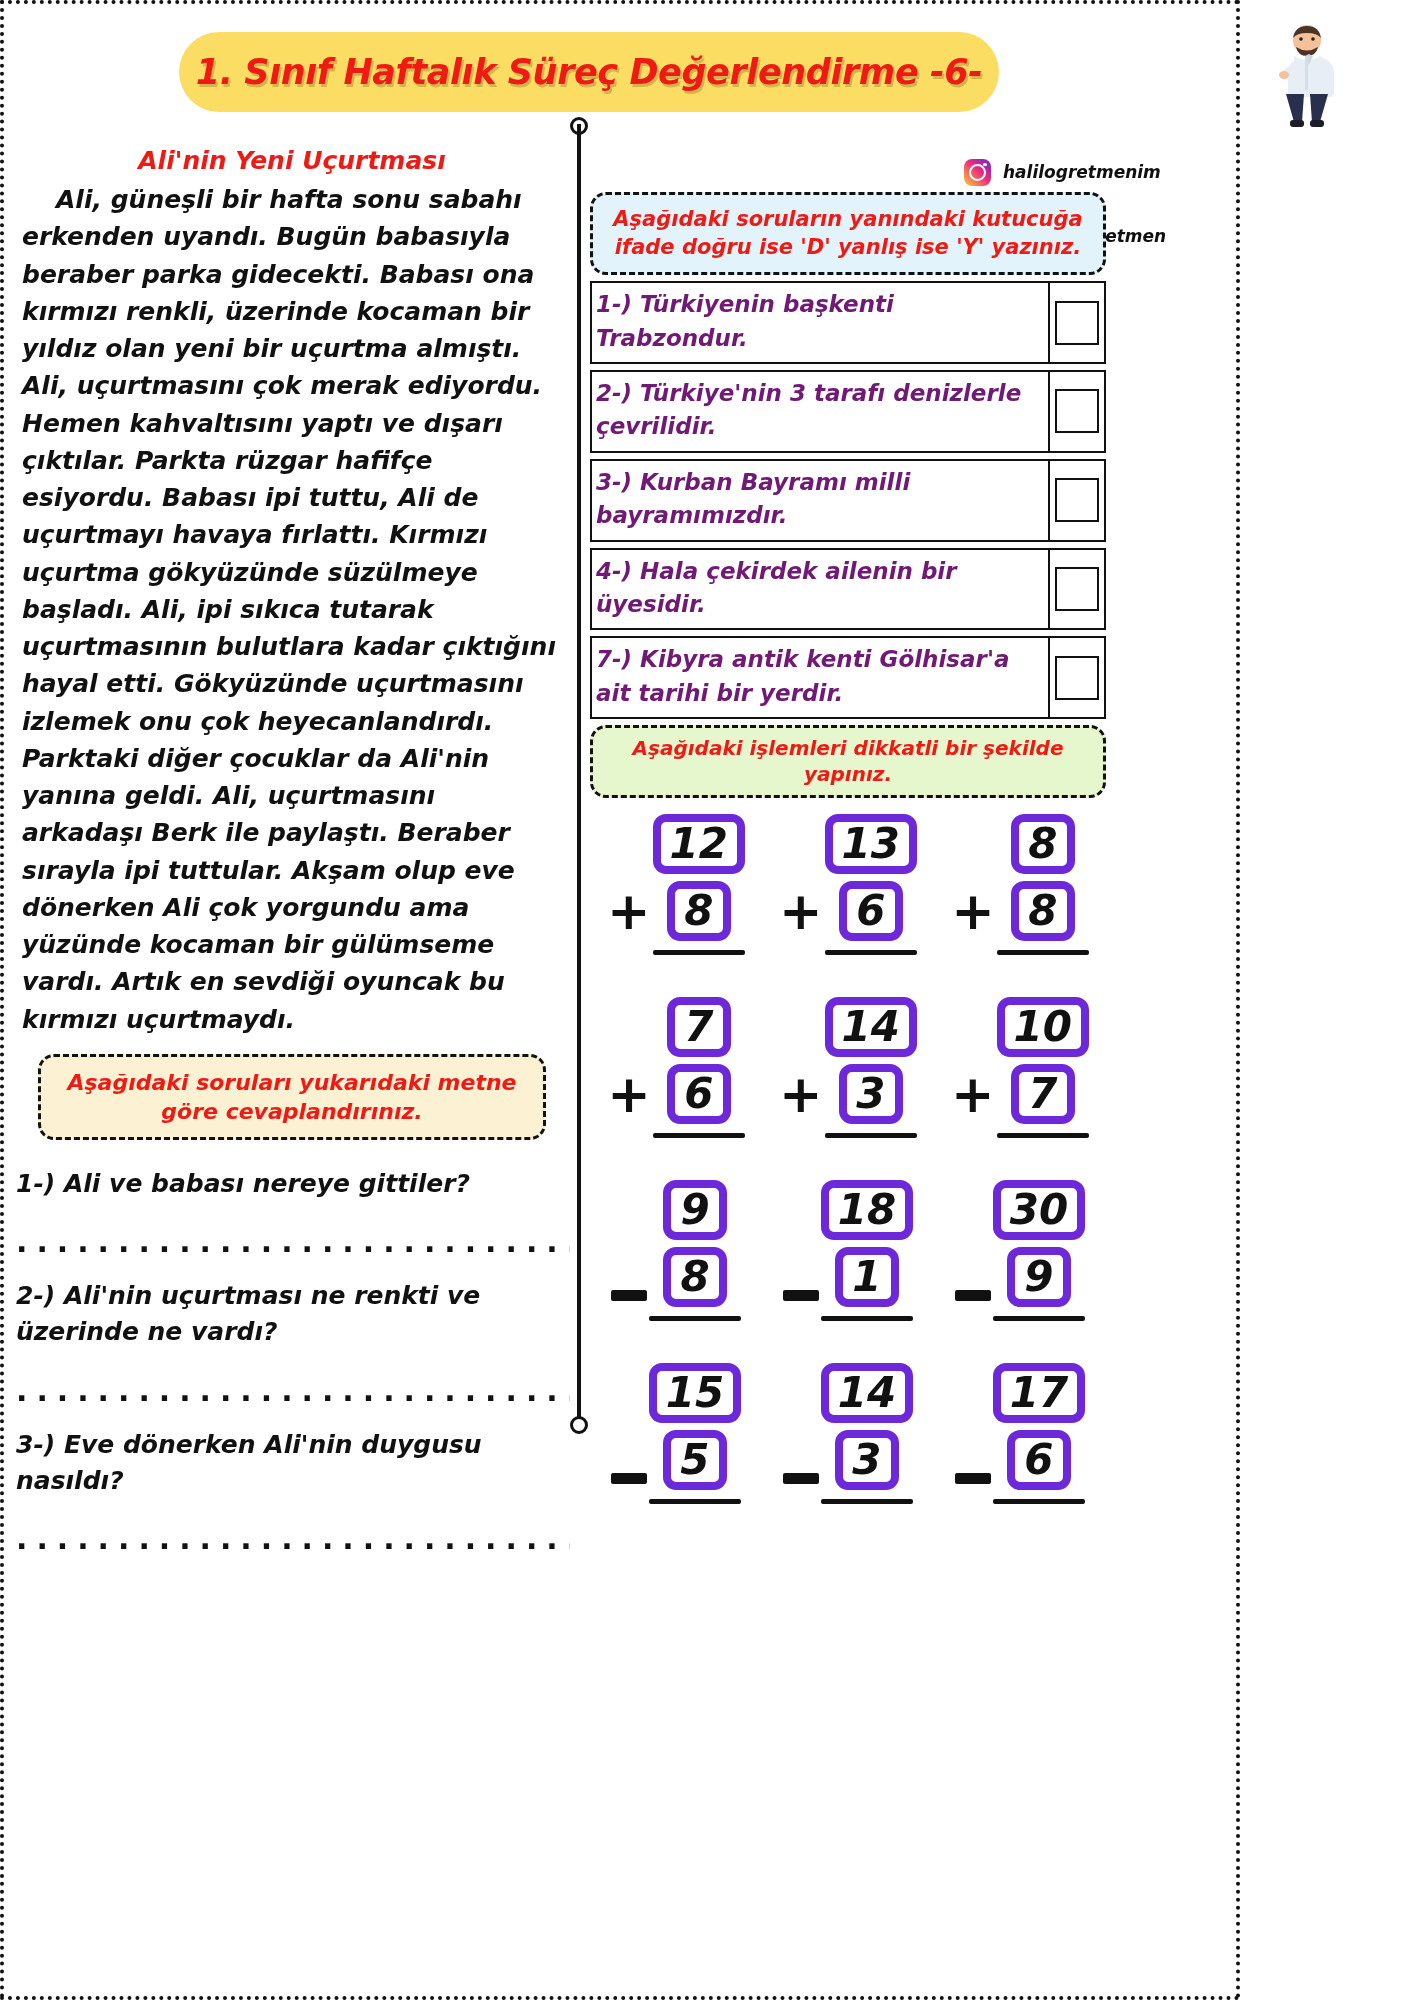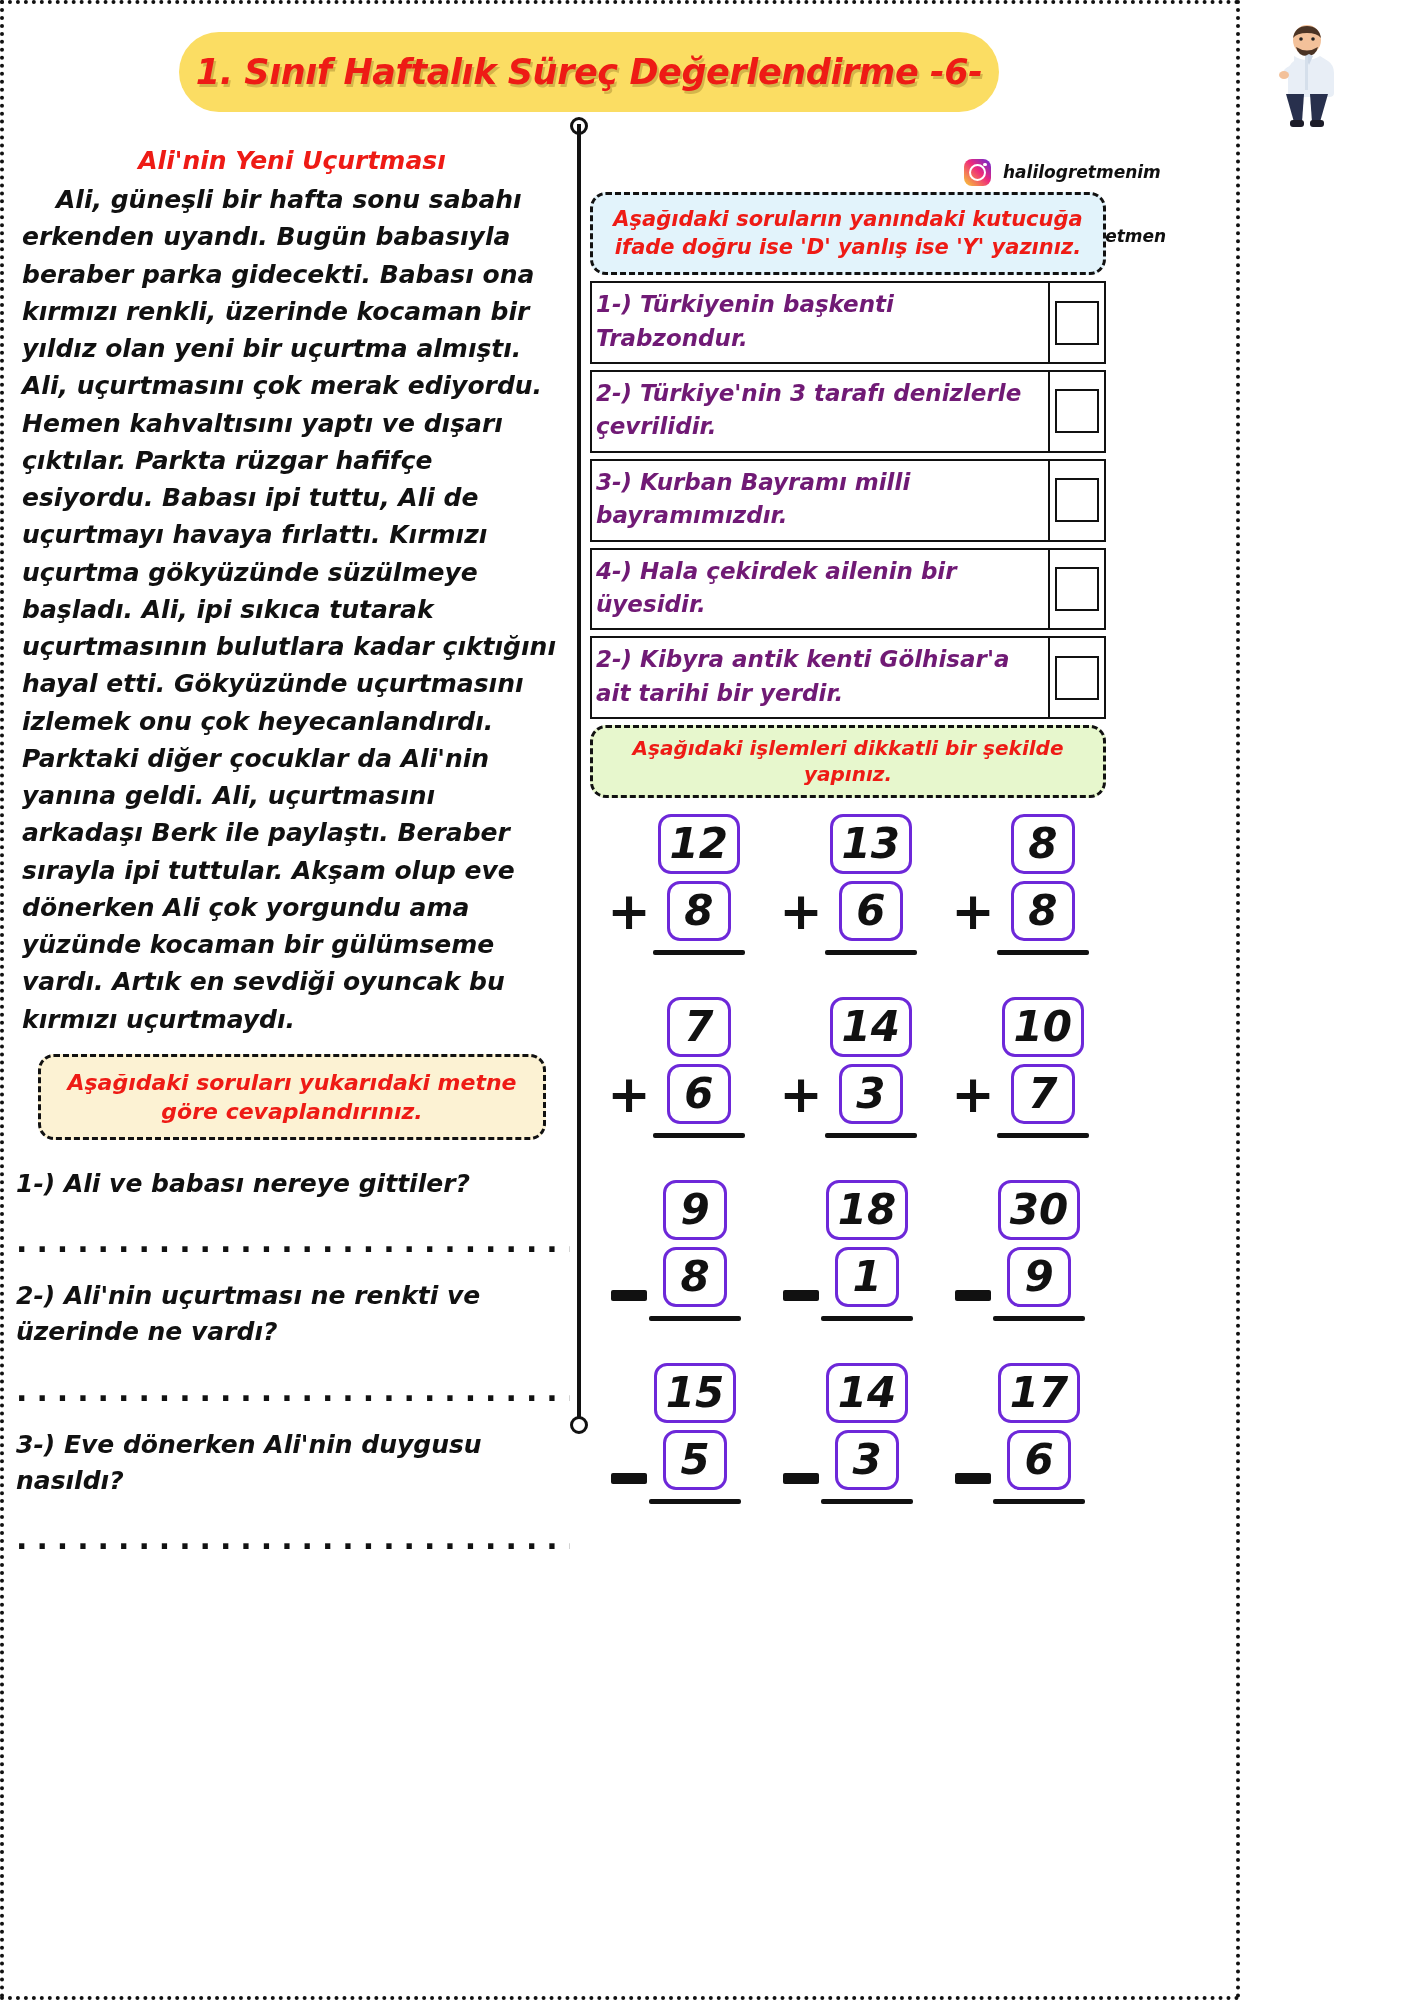--- a/index.html
+++ b/index.html
@@ -104,21 +104,21 @@
   .math-item { width:150px; display:flex; align-items:flex-end; justify-content:center; }
   .op-sign {
     font-family:"DejaVu Sans", sans-serif; font-weight:bold; font-size:52px;
     color:#111; line-height:1; margin:0 2px 18px 0;
   }
   .op-minus {
     width:36px; height:11px; background:#111; margin:0 2px 20px 0; border-radius:2px;
   }
   .num-stack { display:flex; flex-direction:column; align-items:center; }
   .num-box {
-    border:3px solid #6d28d9; border-radius:13px; background:#fff;
+    border:8px solid #6d28d9; border-radius:13px; background:#fff;
     min-width:64px; height:60px; padding:0 9px;
     display:flex; align-items:center; justify-content:center;
     font-family:"DejaVu Sans", sans-serif; font-style:italic; font-weight:bold;
     font-size:42px; color:#111; line-height:1;
   }
   .num-box.second { margin-top:7px; }
   .ans-line { width:100%; min-width:92px; height:5px; background:#111; margin-top:9px; border-radius:2px; }
 </style>
 </head>
 <body>
@@ -218,21 +218,21 @@
             <div class="tf-inner"></div>
           </div>
       </div>
       <div class="tf-row">
         <div class="tf-text">4-) Hala çekirdek ailenin bir üyesidir.</div>
         <div class="tf-box">
             <div class="tf-inner"></div>
           </div>
       </div>
       <div class="tf-row">
-        <div class="tf-text">2-) Kibyra antik kenti Gölhisar'a ait tarihi bir yerdir.</div>
+        <div class="tf-text">7-) Kibyra antik kenti Gölhisar'a ait tarihi bir yerdir.</div>
         <div class="tf-box">
             <div class="tf-inner"></div>
           </div>
       </div>
     </div>
 
     <div class="callout callout-green">
       <span>Aşağıdaki işlemleri dikkatli bir şekilde yapınız.</span>
     </div>
 

